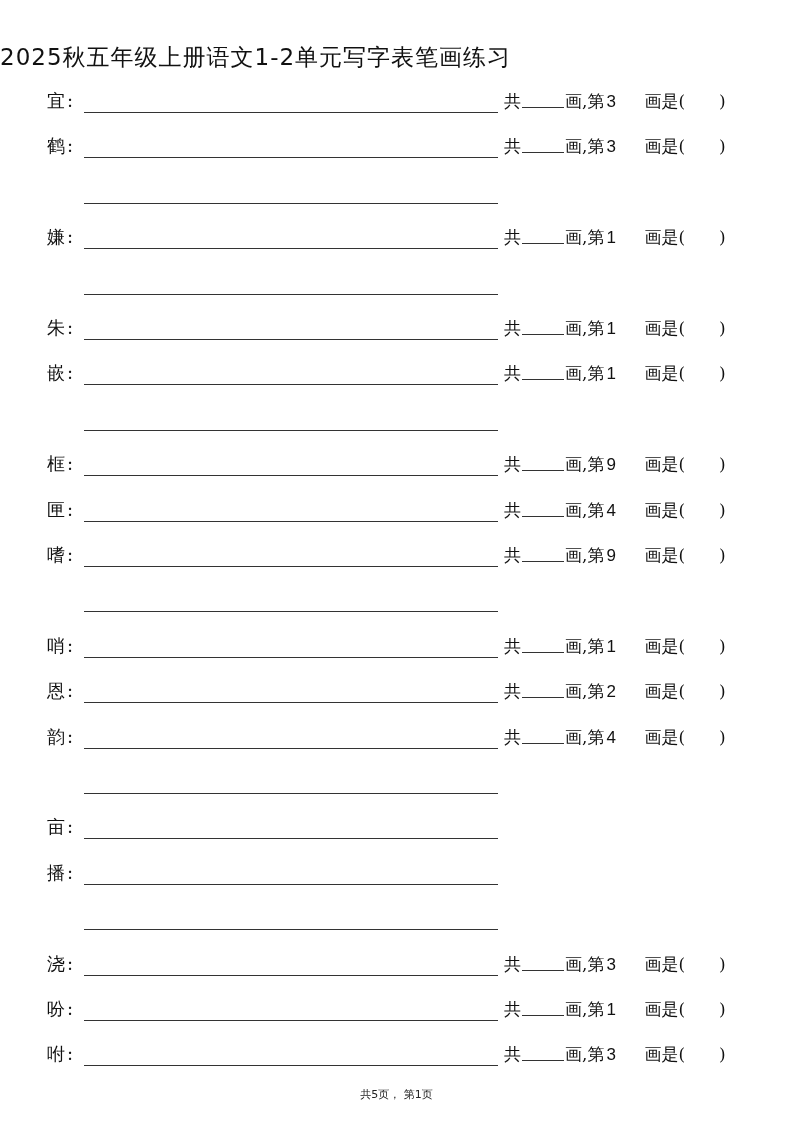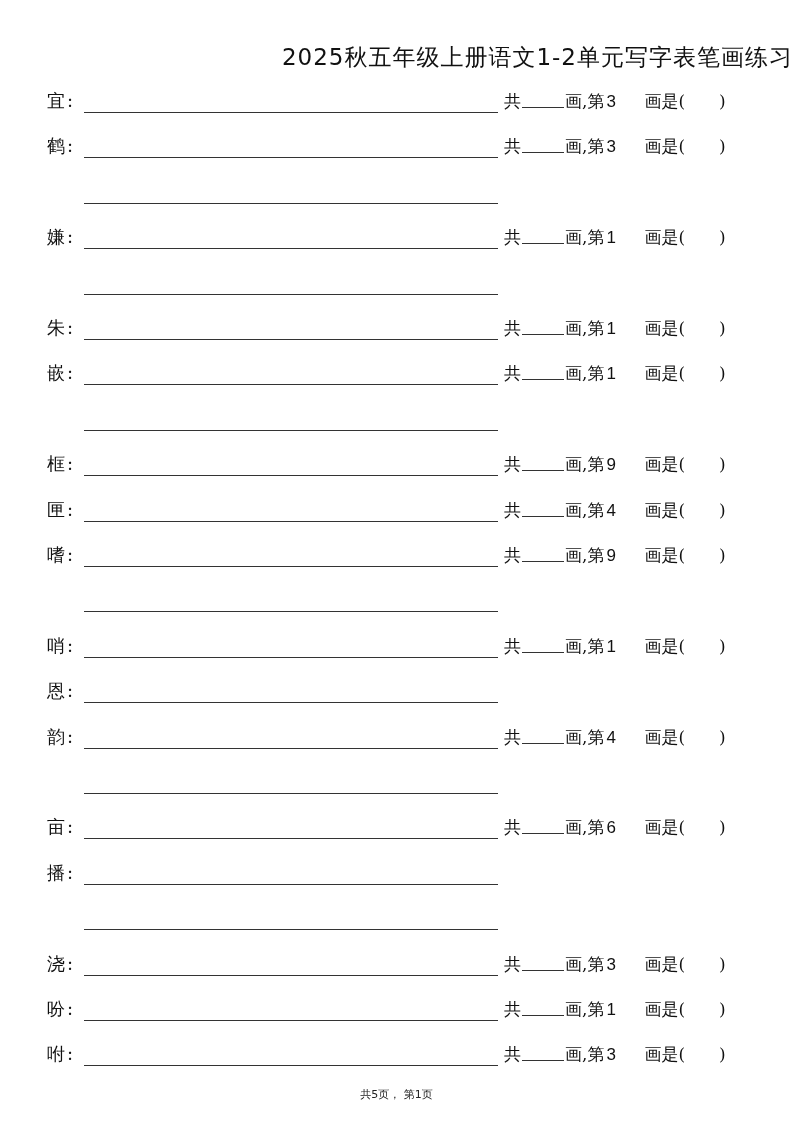--- a/index.html
+++ b/index.html
@@ -1,18 +1,18 @@
 <!DOCTYPE html>
 <html><head>
 <meta charset="utf-8">
 <style>
   html, body { margin: 0; padding: 0; background: #ffffff; }
   body { width: 793px; height: 1122px; position: relative; overflow: hidden;
          font-family: "DejaVu Serif", "Liberation Serif", serif; color: #111; }
-  .title { position: absolute; top: 42px; left: 0; width: 793px; text-align: right;
+  .title { position: absolute; top: 42px; left: 0; width: 793px; text-align: left;
            font-size: 23px; letter-spacing: 1px; font-family: "DejaVu Sans", "Liberation Sans", sans-serif; }
   .row { position: absolute; left: 0; width: 793px; height: 30px; }
   .char { position: absolute; left: 47px; top: 0; font-size: 18px; line-height: 24px; }
   .colon { position: absolute; left: 67px; top: 0; font-size: 18px; line-height: 24px; }
   .line { position: absolute; left: 84px; width: 414px; top: 23px; border-bottom: 1px solid #333; height: 0; }
   .extra .line { top: 23px; }
   .tail { position: absolute; left: 504px; top: 0; font-size: 17px; line-height: 24px; white-space: nowrap;
           font-family: "DejaVu Serif", "Liberation Serif", serif; }
   .blank { display: inline-block; width: 42px; border-bottom: 1px solid #333; height: 18px; vertical-align: top; margin: 0 1px; }
   .num { font-family: "Liberation Sans", "DejaVu Sans", sans-serif; display: inline-block; width: 22px; padding-left: 2px; }
@@ -90,35 +90,35 @@
     <div class="row" style="top: 633.8px;">
       <span class="char">哨</span>
       <span class="colon">:</span>
       <span class="line"></span>
       <span class="tail"><span>共</span><span class="blank"></span><span>画,</span><span>第</span><span class="num">1</span><span class="paren-open">画是(</span><span class="paren-space"></span><span>)</span></span>
     </div>
     <div class="row" style="top: 679.2px;">
       <span class="char">恩</span>
       <span class="colon">:</span>
       <span class="line"></span>
+      <span class="tail"><span>共</span><span class="blank"></span><span>画,</span><span>第</span><span class="num">2</span><span class="paren-open">画是(</span><span class="paren-space"></span><span>)</span></span>
     </div>
     <div class="row" style="top: 724.6px;">
       <span class="char">韵</span>
       <span class="colon">:</span>
       <span class="line"></span>
       <span class="tail"><span>共</span><span class="blank"></span><span>画,</span><span>第</span><span class="num">4</span><span class="paren-open">画是(</span><span class="paren-space"></span><span>)</span></span>
     </div>
     <div class="row extra" style="top: 770px;">
       <span class="line"></span>
     </div>
     <div class="row" style="top: 815.4px;">
       <span class="char">亩</span>
       <span class="colon">:</span>
       <span class="line"></span>
-      <span class="tail"><span>共</span><span class="blank"></span><span>画,</span><span>第</span><span class="num">6</span><span class="paren-open">画是(</span><span class="paren-space"></span><span>)</span></span>
     </div>
     <div class="row" style="top: 860.8px;">
       <span class="char">播</span>
       <span class="colon">:</span>
       <span class="line"></span>
     </div>
     <div class="row extra" style="top: 906.2px;">
       <span class="line"></span>
     </div>
     <div class="row" style="top: 951.6px;">

